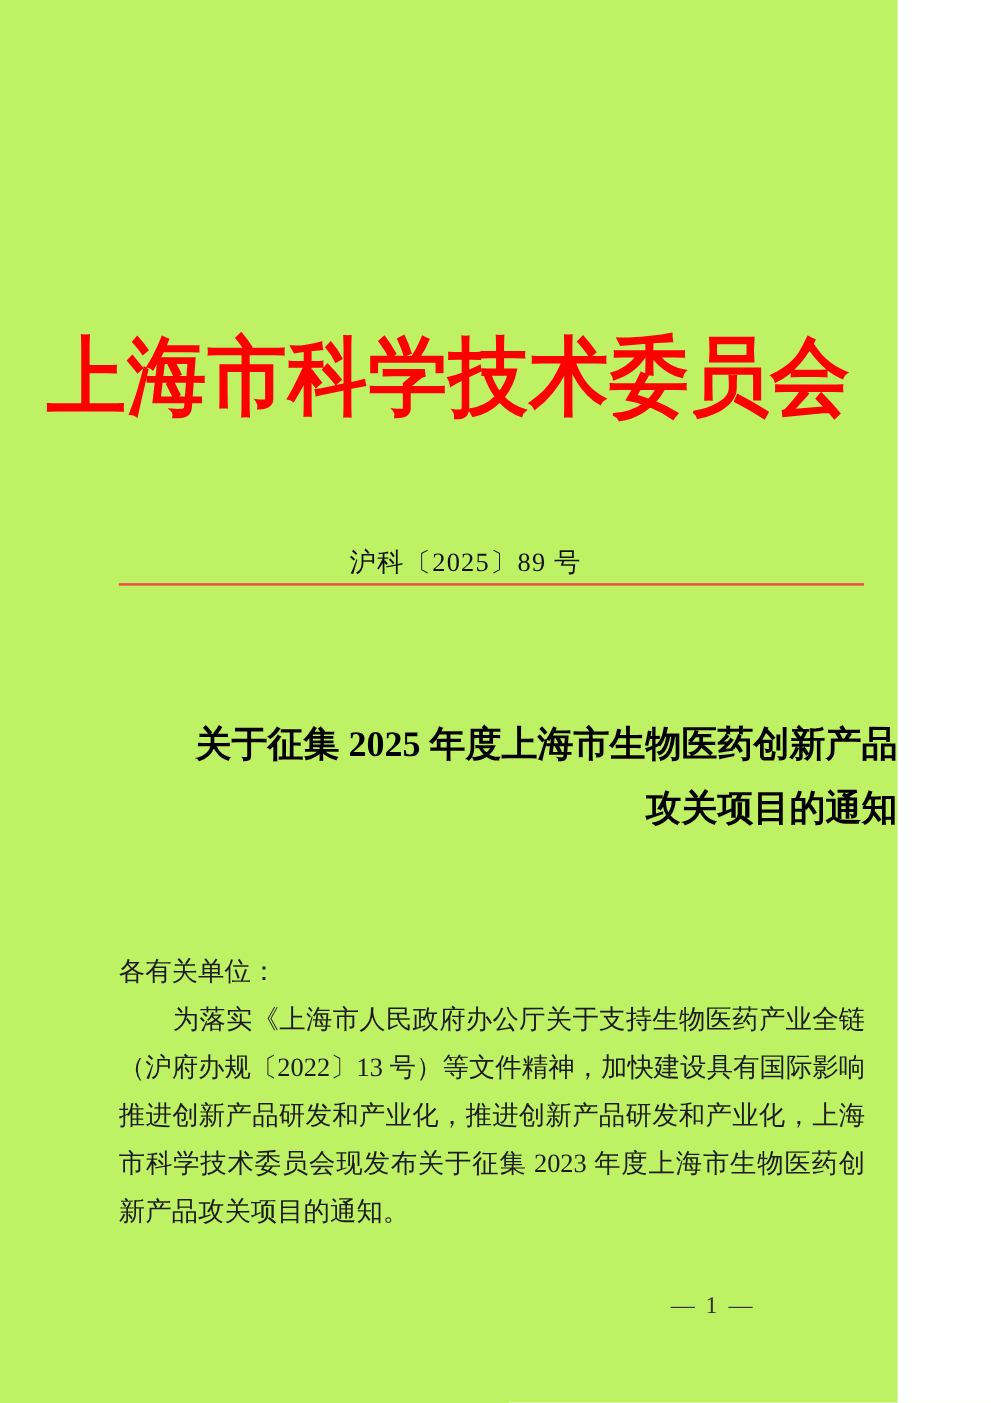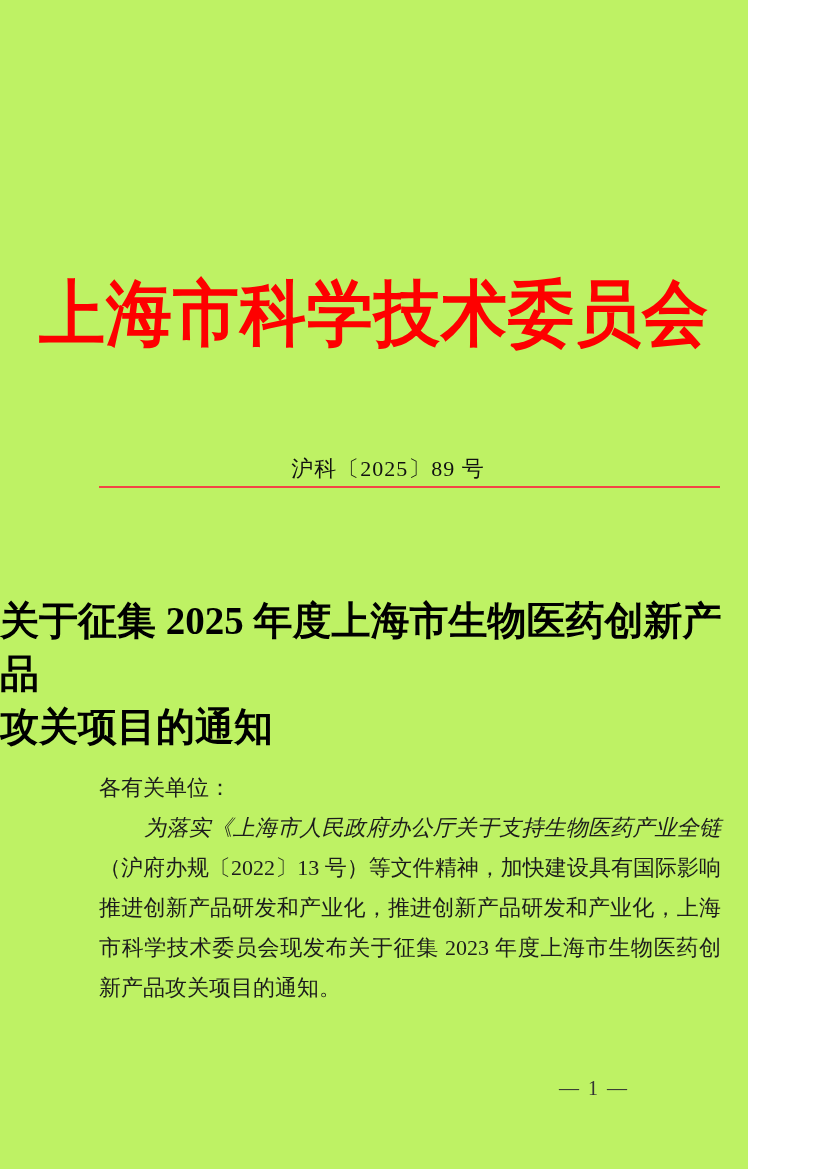--- a/index.html
+++ b/index.html
@@ -47,48 +47,47 @@
     left: 99px;
     width: 621px;
     height: 2px;
     background: #f34545;
   }
   .notice-title {
     position: absolute;
     top: 594px;
     left: 0;
     width: 100%;
-    text-align: left;
-    font-size: 39px;
+    text-align: right;
+    font-size: 30px;
     font-weight: bold;
     line-height: 53px;
     color: #000000;
   }
   .body-block {
     position: absolute;
-    top: 768px;
+    top: 790px;
     left: 99px;
     width: 622px;
     font-size: 22px;
     line-height: 40px;
     color: #1c1c1c;
   }
   .body-line {
     height: 40px;
     white-space: nowrap;
   }
   .body-line.justified {
     white-space: normal;
     text-align: justify;
     text-align-last: justify;
     text-justify: inter-character;
   }
   .body-line.indent {
     text-indent: 45px;
-    font-style: italic;
   }
   .page-number {
     position: absolute;
     top: 1077px;
     right: 119px;
     font-size: 20px;
     letter-spacing: 2px;
     color: #333333;
     white-space: nowrap;
   }

